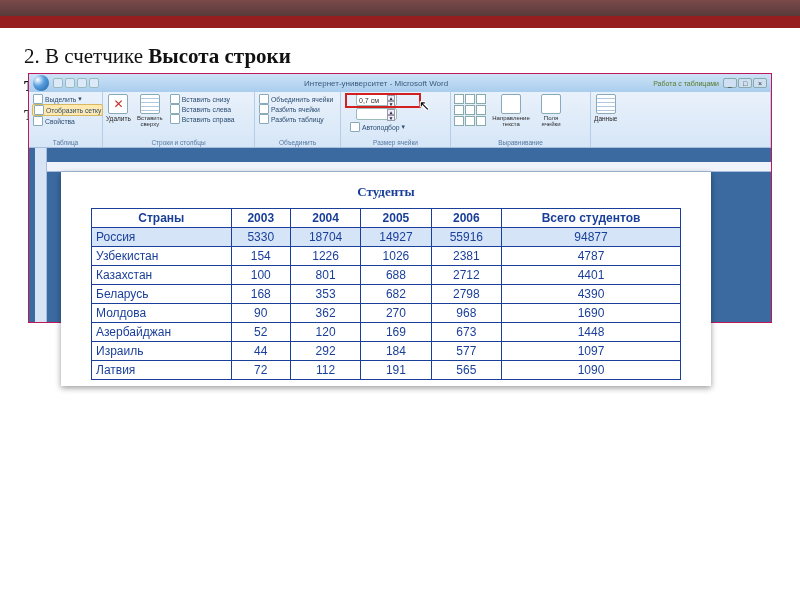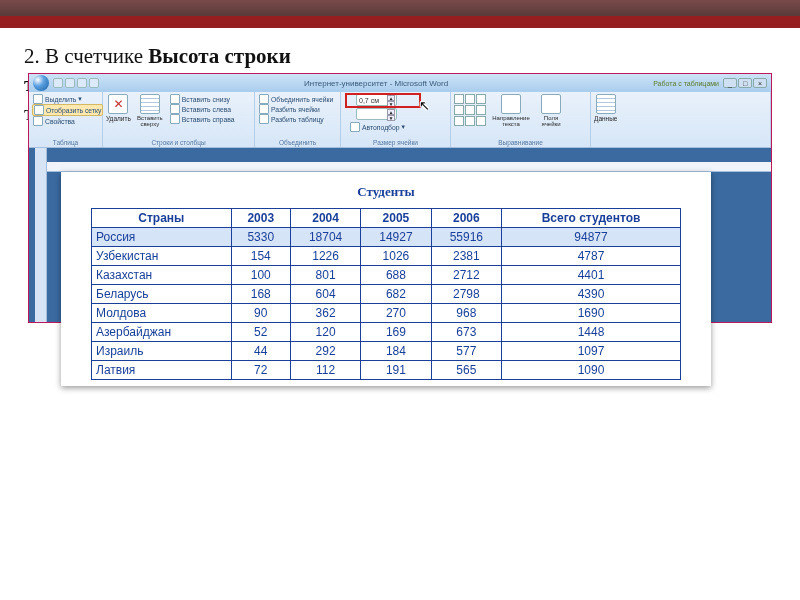--- a/index.html
+++ b/index.html
@@ -401,21 +401,21 @@
               <td class="name">Казахстан</td>
               <td>100</td>
               <td>801</td>
               <td>688</td>
               <td>2712</td>
               <td>4401</td>
             </tr>
             <tr>
               <td class="name">Беларусь</td>
               <td>168</td>
-              <td>604</td>
+              <td>353</td>
               <td>682</td>
               <td>2798</td>
               <td>4390</td>
             </tr>
             <tr>
               <td class="name">Молдова</td>
               <td>90</td>
               <td>362</td>
               <td>270</td>
               <td>968</td>

